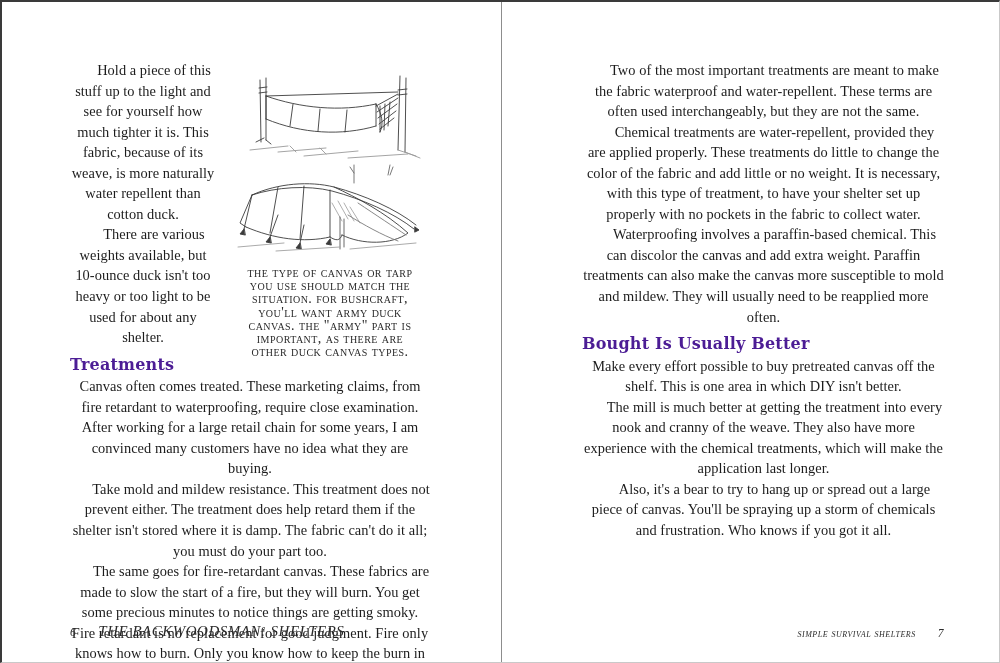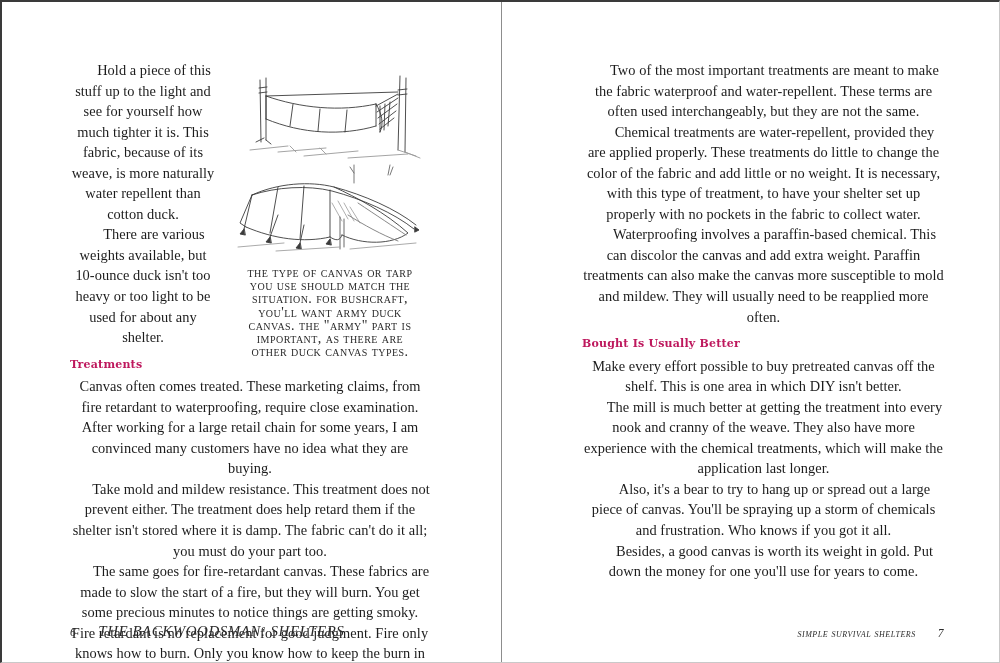--- a/index.html
+++ b/index.html
@@ -60,25 +60,25 @@
     margin: 0;
     text-indent: 22px;
     letter-spacing: 0.05px;
     text-align: center;
   }
   p.noindent { text-indent: 0; }
 
   h2.section {
     font-family: "DejaVu Serif", "Liberation Serif", serif;
     font-weight: bold;
-    font-size: 11px;
+    font-size: 16px;
     line-height: 20.55px;
     margin: 7px 0 1px 0;
     letter-spacing: 0.2px;
-    color: #be185d;
+    color: #4c1d95;
   }
 
   
   .figwrap {
     float: right;
     width: 200px;
     margin: 6px 0 0 14px;
     shape-margin: 4px;
   }
   .fig {
@@ -243,21 +243,20 @@
     <div class="textblock">
       <p>Two of the most important treatments are meant to make the fabric waterproof and water-repellent. These terms are often used interchangeably, but they are not the same.</p>
       <p>Chemical treatments are water-repellent, provided they are applied properly. These treatments do little to change the color of the fabric and add little or no weight. It is necessary, with this type of treatment, to have your shelter set up properly with no pockets in the fabric to collect water.</p>
       <p>Waterproofing involves a paraffin-based chemical. This can discolor the canvas and add extra weight. Paraffin treatments can also make the canvas more susceptible to mold and mildew. They will usually need to be reapplied more often.</p>
 
       <h2 class="section">Bought Is Usually Better</h2>
 
       <p class="noindent">Make every effort possible to buy pretreated canvas off the shelf. This is one area in which DIY isn't better.</p>
       <p>The mill is much better at getting the treatment into every nook and cranny of the weave. They also have more experience with the chemical treatments, which will make the application last longer.</p>
       <p>Also, it's a bear to try to hang up or spread out a large piece of canvas. You'll be spraying up a storm of chemicals and frustration. Who knows if you got it all.</p>
-      <p>Besides, a good canvas is worth its weight in gold. Put down the money for one you'll use for years to come.</p>
     </div>
 
     <div class="foot foot-right">
       <span class="title">Simple Survival Shelters</span><span class="folio">7</span>
     </div>
   </div>
 
 </div>
 
 </body></html>

